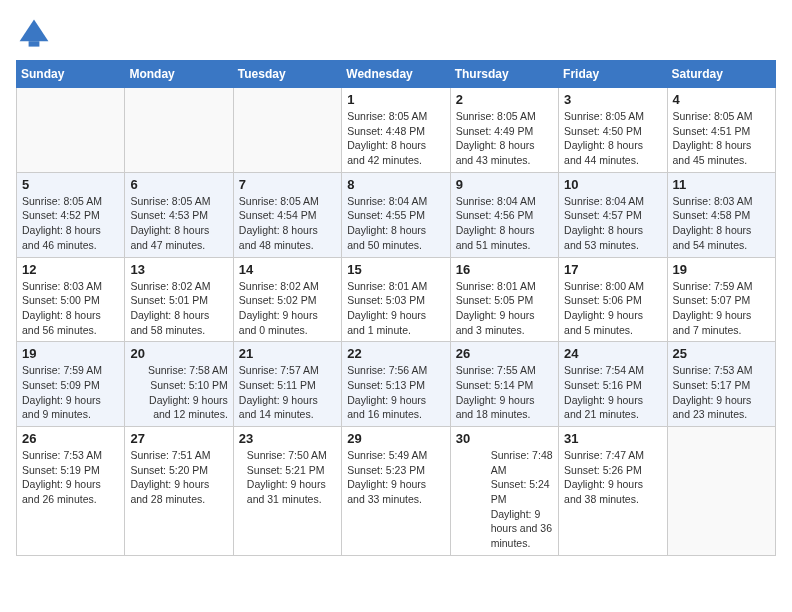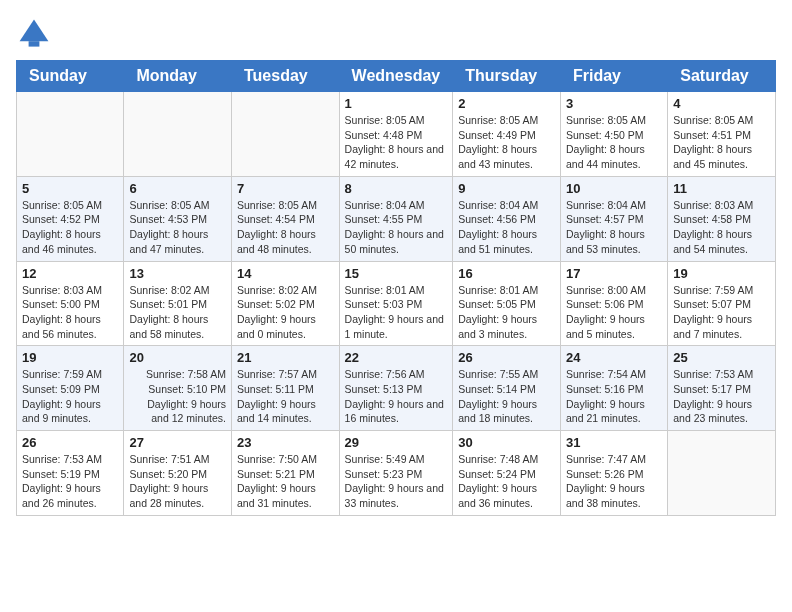--- a/index.html
+++ b/index.html
@@ -53,23 +53,23 @@
       color: #555;
     }
     .calendar {
       width: 100%;
       border-collapse: collapse;
       font-size: 11px;
     }
     .calendar thead th {
       background-color: #3a77c4;
       color: #fff;
-      padding: 6px 12px;
+      padding: 6px 4px;
       text-align: left;
-      font-size: 16px;
+      font-size: 12px;
       font-weight: bold;
       border: 1px solid #3a77c4;
     }
     .calendar tbody td {
       border: 1px solid #ccc;
       vertical-align: top;
       padding: 4px 5px;
       width: 108px;
       min-height: 80px;
       height: 80px;
@@ -297,33 +297,33 @@
 Daylight: 9 hours and 26 minutes.</div>
         </td>
         <td>
           <div class="day-number">27</div>
           <div class="day-info" style="white-space: pre-line;">Sunrise: 7:51 AM
 Sunset: 5:20 PM
 Daylight: 9 hours and 28 minutes.</div>
         </td>
         <td>
           <div class="day-number">23</div>
-          <div class="day-info" style="white-space: pre-line;">Sunrise: 7:50 AM
+          <div class="day-info" style="white-space: pre-line; margin-left: 8px;">Sunrise: 7:50 AM
 Sunset: 5:21 PM
 Daylight: 9 hours and 31 minutes.</div>
         </td>
         <td>
           <div class="day-number">29</div>
           <div class="day-info" style="white-space: pre-line;">Sunrise: 5:49 AM
 Sunset: 5:23 PM
 Daylight: 9 hours and 33 minutes.</div>
         </td>
         <td>
           <div class="day-number">30</div>
-          <div class="day-info" style="white-space: pre-line;">Sunrise: 7:48 AM
+          <div class="day-info" style="white-space: pre-line; margin-left: 35px;">Sunrise: 7:48 AM
 Sunset: 5:24 PM
 Daylight: 9 hours and 36 minutes.</div>
         </td>
         <td>
           <div class="day-number">31</div>
           <div class="day-info" style="white-space: pre-line;">Sunrise: 7:47 AM
 Sunset: 5:26 PM
 Daylight: 9 hours and 38 minutes.</div>
         </td>
         <td class="empty-cell"></td>

